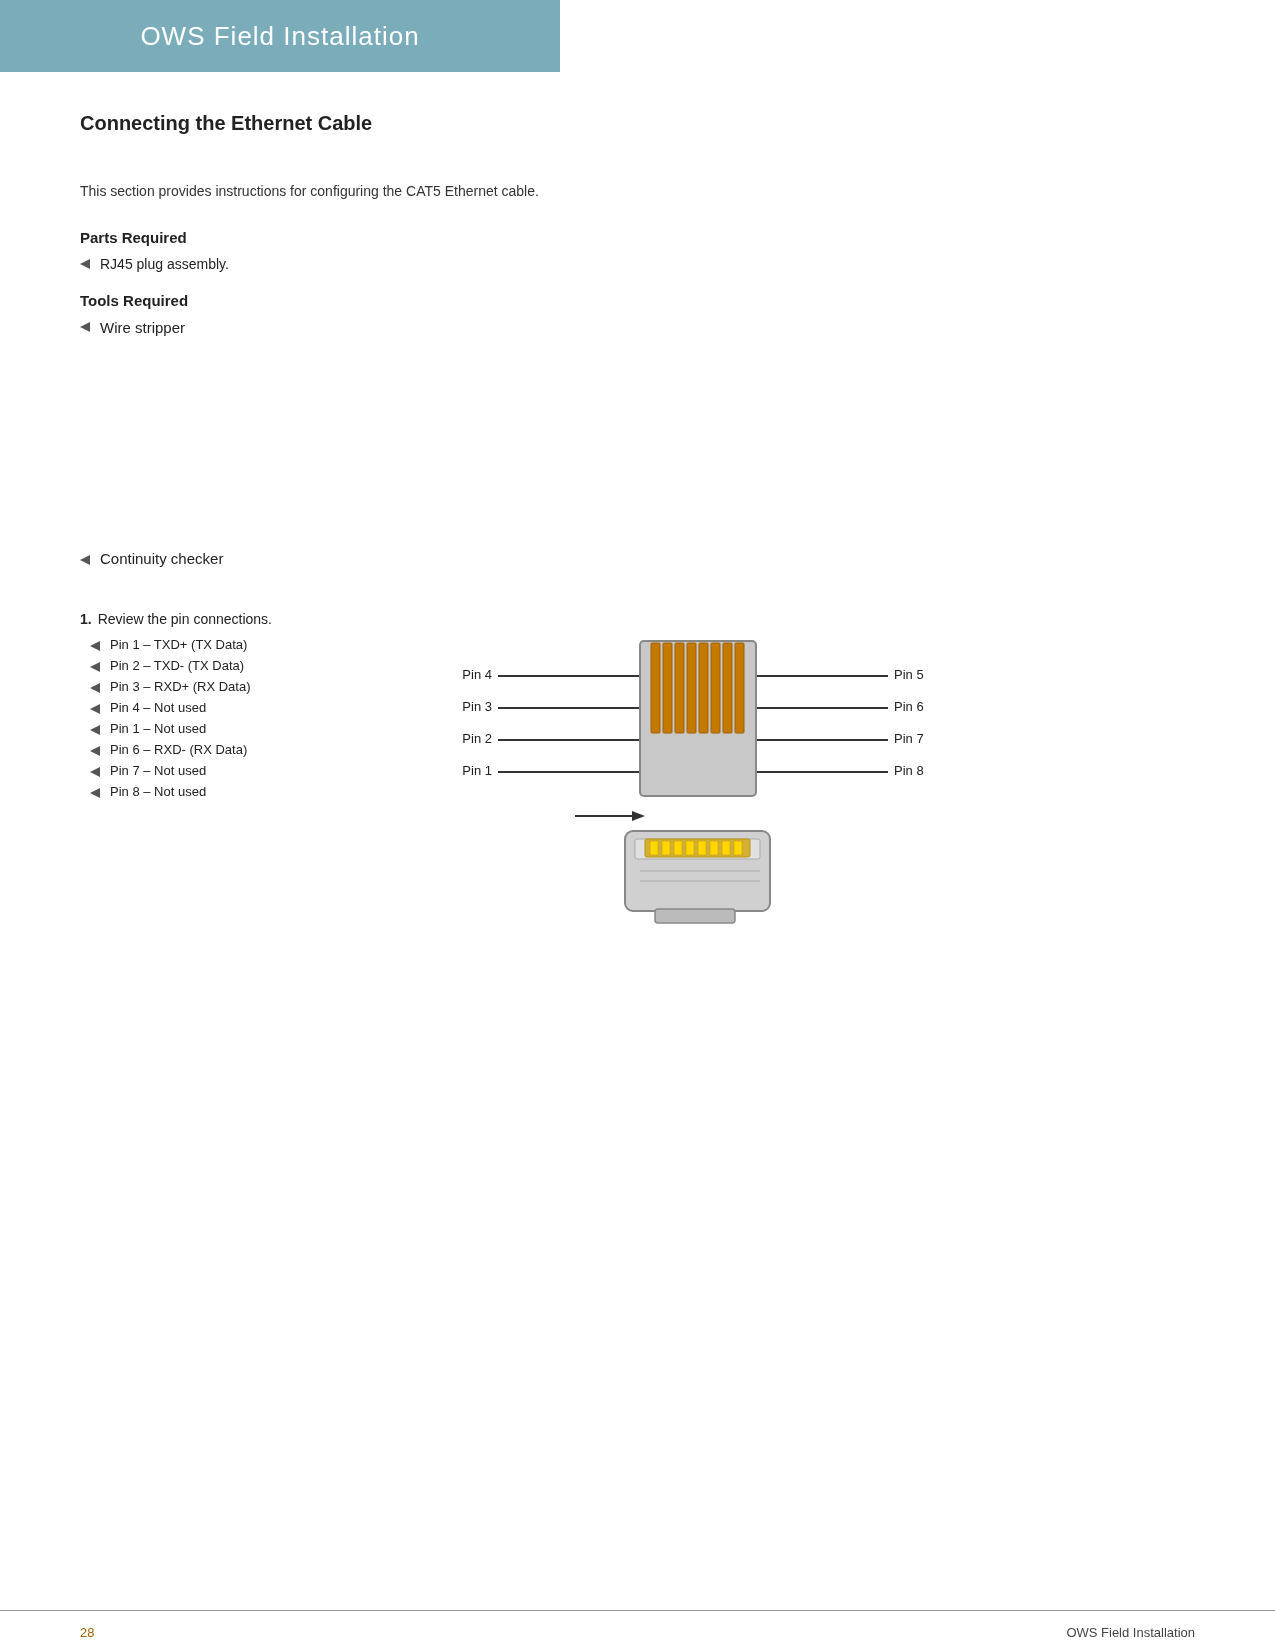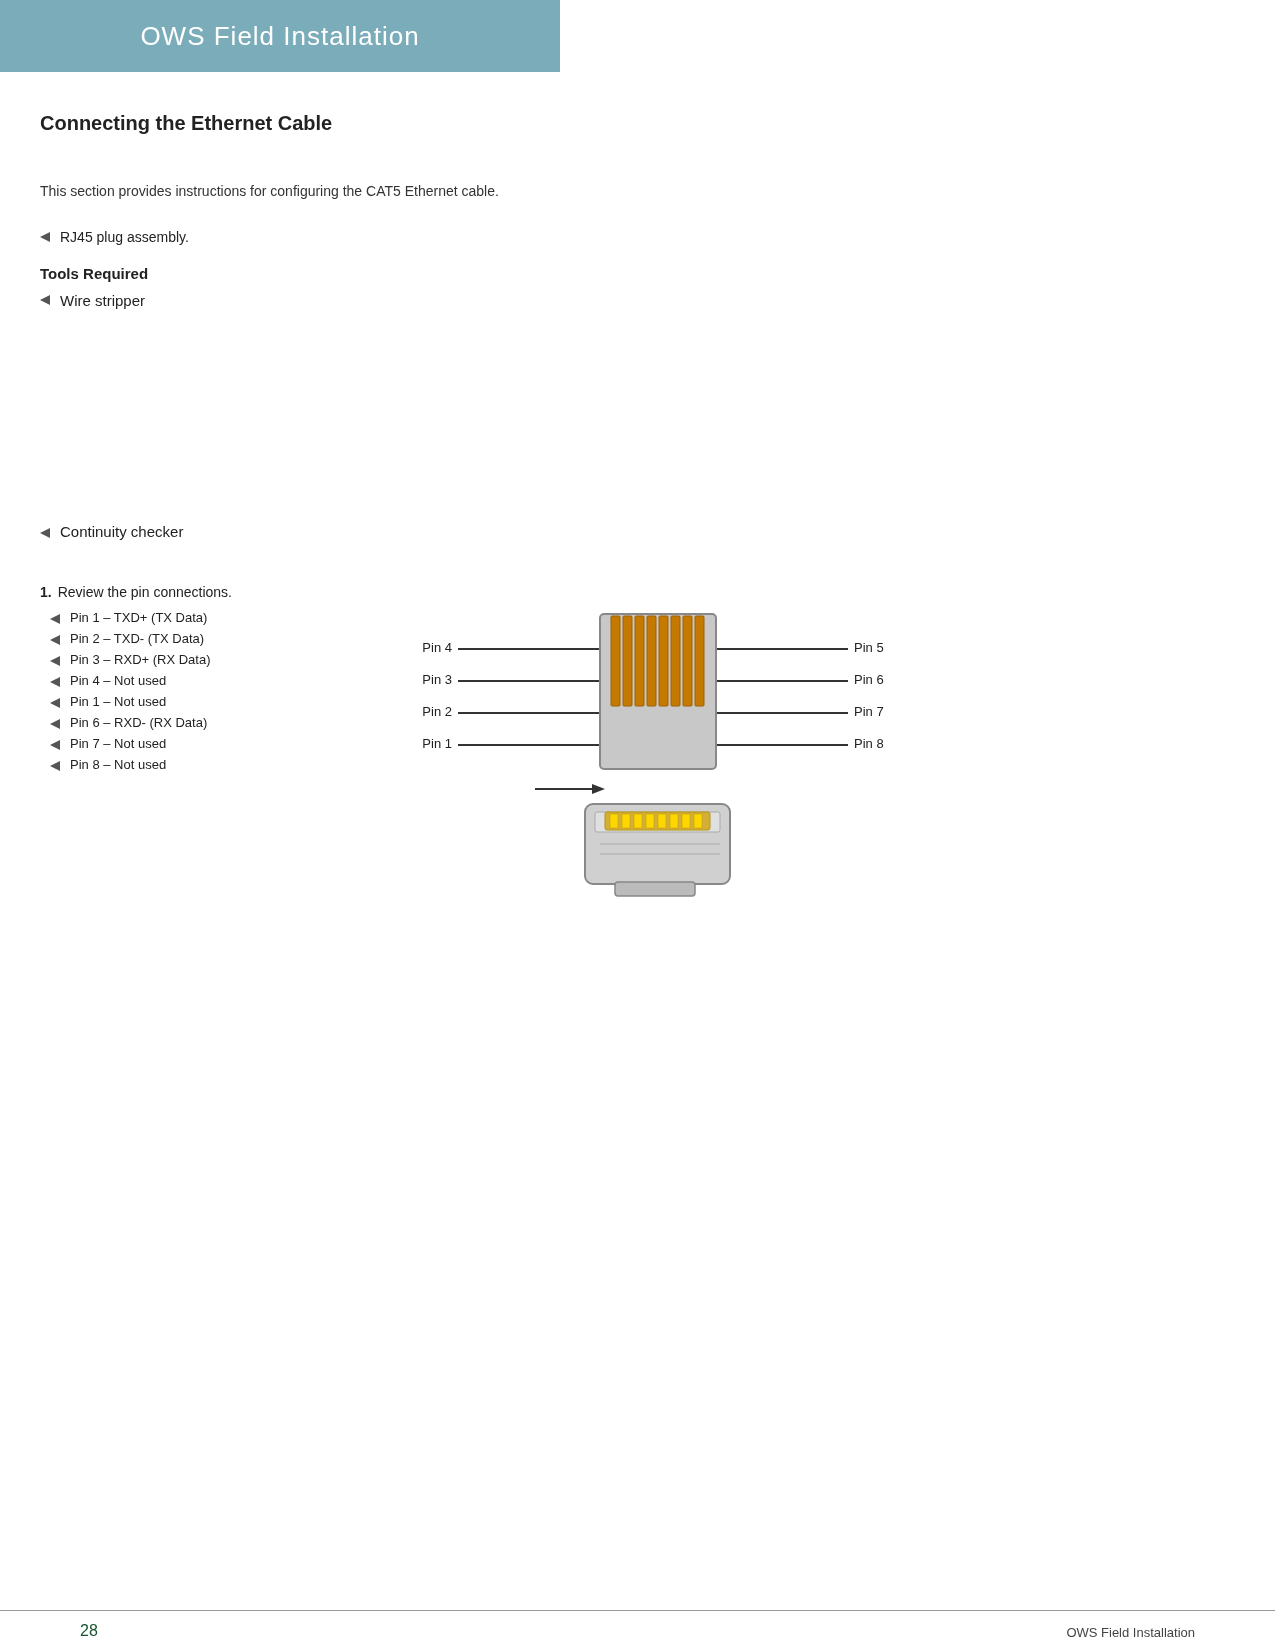--- a/index.html
+++ b/index.html
@@ -63,21 +63,21 @@
       width: 560px;
       text-align: center;
       color: #ffffff;
       font-size: 26px;
       font-weight: normal;
       letter-spacing: 1px;
     }
 
     
     .content {
-      padding: 40px 80px 80px 40px;
+      padding: 40px 80px 80px 80px;
     }
 
     .section-title {
       font-size: 20px;
       font-weight: bold;
       margin-bottom: 10px;
     }
 
     .section-subtitle {
       font-size: 14px;
@@ -170,22 +170,22 @@
       left: 0;
       right: 0;
       height: 40px;
       display: flex;
       align-items: flex-end;
       padding: 0 80px 10px 80px;
       border-top: 1px solid #999;
     }
 
     .footer-left {
-      font-size: 16px;
-      color: #14532d;
+      font-size: 13px;
+      color: #a16207;
     }
 
     .footer-right {
       margin-left: auto;
       font-size: 13px;
       color: #444;
     }
 
     
     .diagram-wrapper {
@@ -222,20 +222,21 @@
     </div>
   </div>
   <div class="header-title">OWS Field Installation</div>
 </div>
 
 <div class="content">
 
   <div class="section-title">Connecting the Ethernet Cable</div>
   <div class="section-subtitle">This section provides instructions for configuring the CAT5 Ethernet cable.</div>
 
+  <div class="subsection-title">Parts Required</div>
   <ul class="bullet-list">
     <li>
       <span class="bullet-icon"></span>
       <span>RJ45 plug assembly.</span>
     </li>
   </ul>
 
   <div class="subsection-title">Tools Required</div>
   <div class="tools-row">
     <div class="tools-col">

